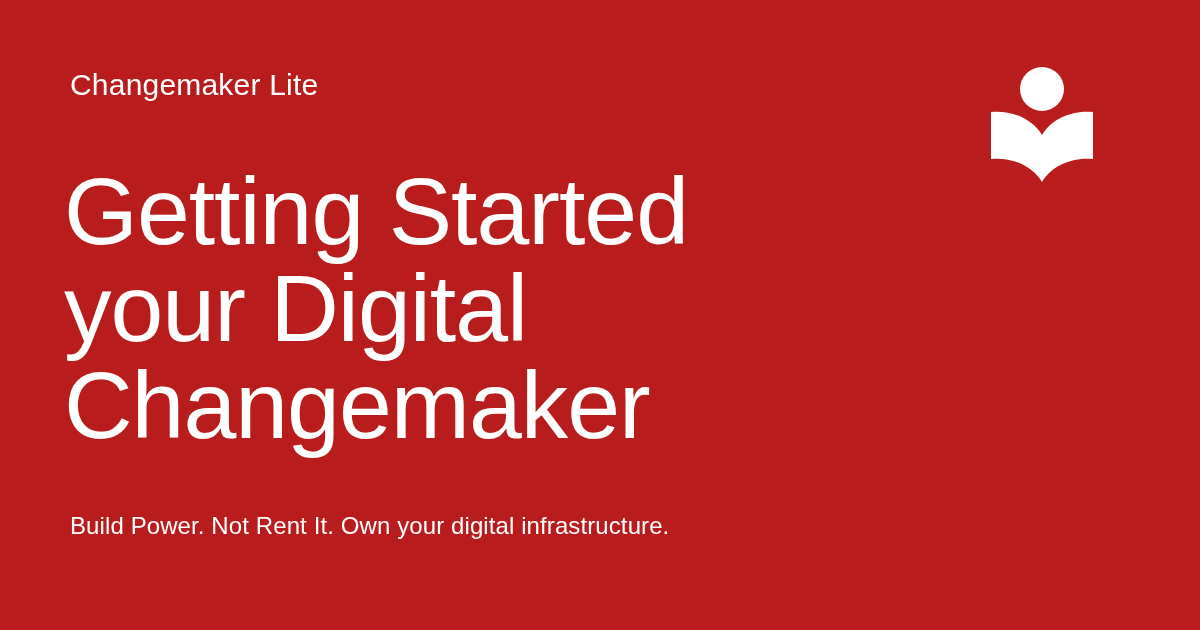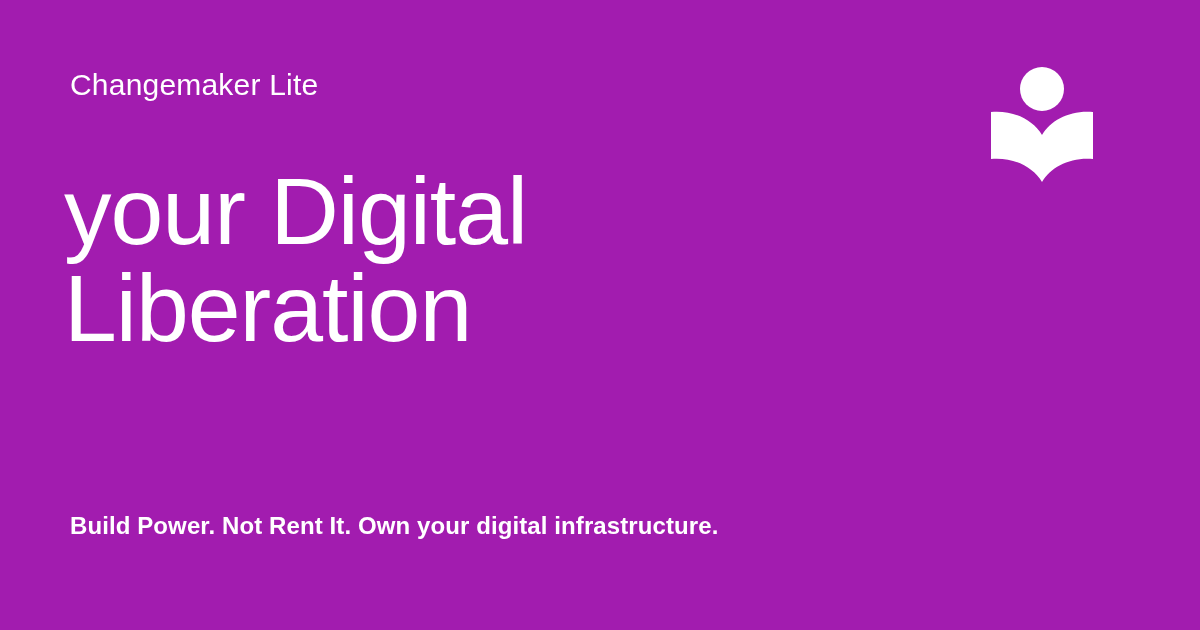--- a/index.html
+++ b/index.html
@@ -12,21 +12,21 @@
     overflow: hidden;
     font-family: "Liberation Sans", sans-serif;
     background: #ffffff;
   }
 
   .og-card {
     position: relative;
     box-sizing: border-box;
     width: 1200px;
     height: 630px;
-    background: #a21caf;
+    background: #b91c1c;
     overflow: hidden;
   }
 
   
   .logo-mark {
     position: absolute;
     top: 60px;
     left: 980px;
     width: 124px;
     height: 132px;
@@ -74,21 +74,21 @@
     display: block;
     white-space: nowrap;
   }
 
   .subtitle {
     position: absolute;
     top: 511px;
     left: 0;
     margin: 0;
     font-size: 24px;
-    font-weight: 700;
+    font-weight: 400;
     line-height: 30px;
     letter-spacing: 0.1px;
     color: #ffffff;
     white-space: nowrap;
   }
 </style>
 </head>
 <body>
 
 <div class="og-card">
@@ -99,20 +99,21 @@
       <path d="M11 52 C34 50 53 60 62 75 C62 75 62 75 62 75 L62 122 C53 107 34 97 11 99 Z" fill="#ffffff"></path>
       <path d="M113 52 C90 50 71 60 62 75 L62 122 C71 107 90 97 113 99 Z" fill="#ffffff"></path>
     </svg>
   </div>
 
   <div class="content">
 
     <p class="brand-label">Changemaker Lite</p>
 
     <h1 class="headline">
+      <span class="hl-line">Getting Started</span>
       <span class="hl-line">your Digital</span>
-      <span class="hl-line">Liberation</span>
+      <span class="hl-line">Changemaker</span>
     </h1>
 
     <p class="subtitle">Build Power. Not Rent It. Own your digital infrastructure.</p>
 
   </div>
 </div>
 
 </body></html>

